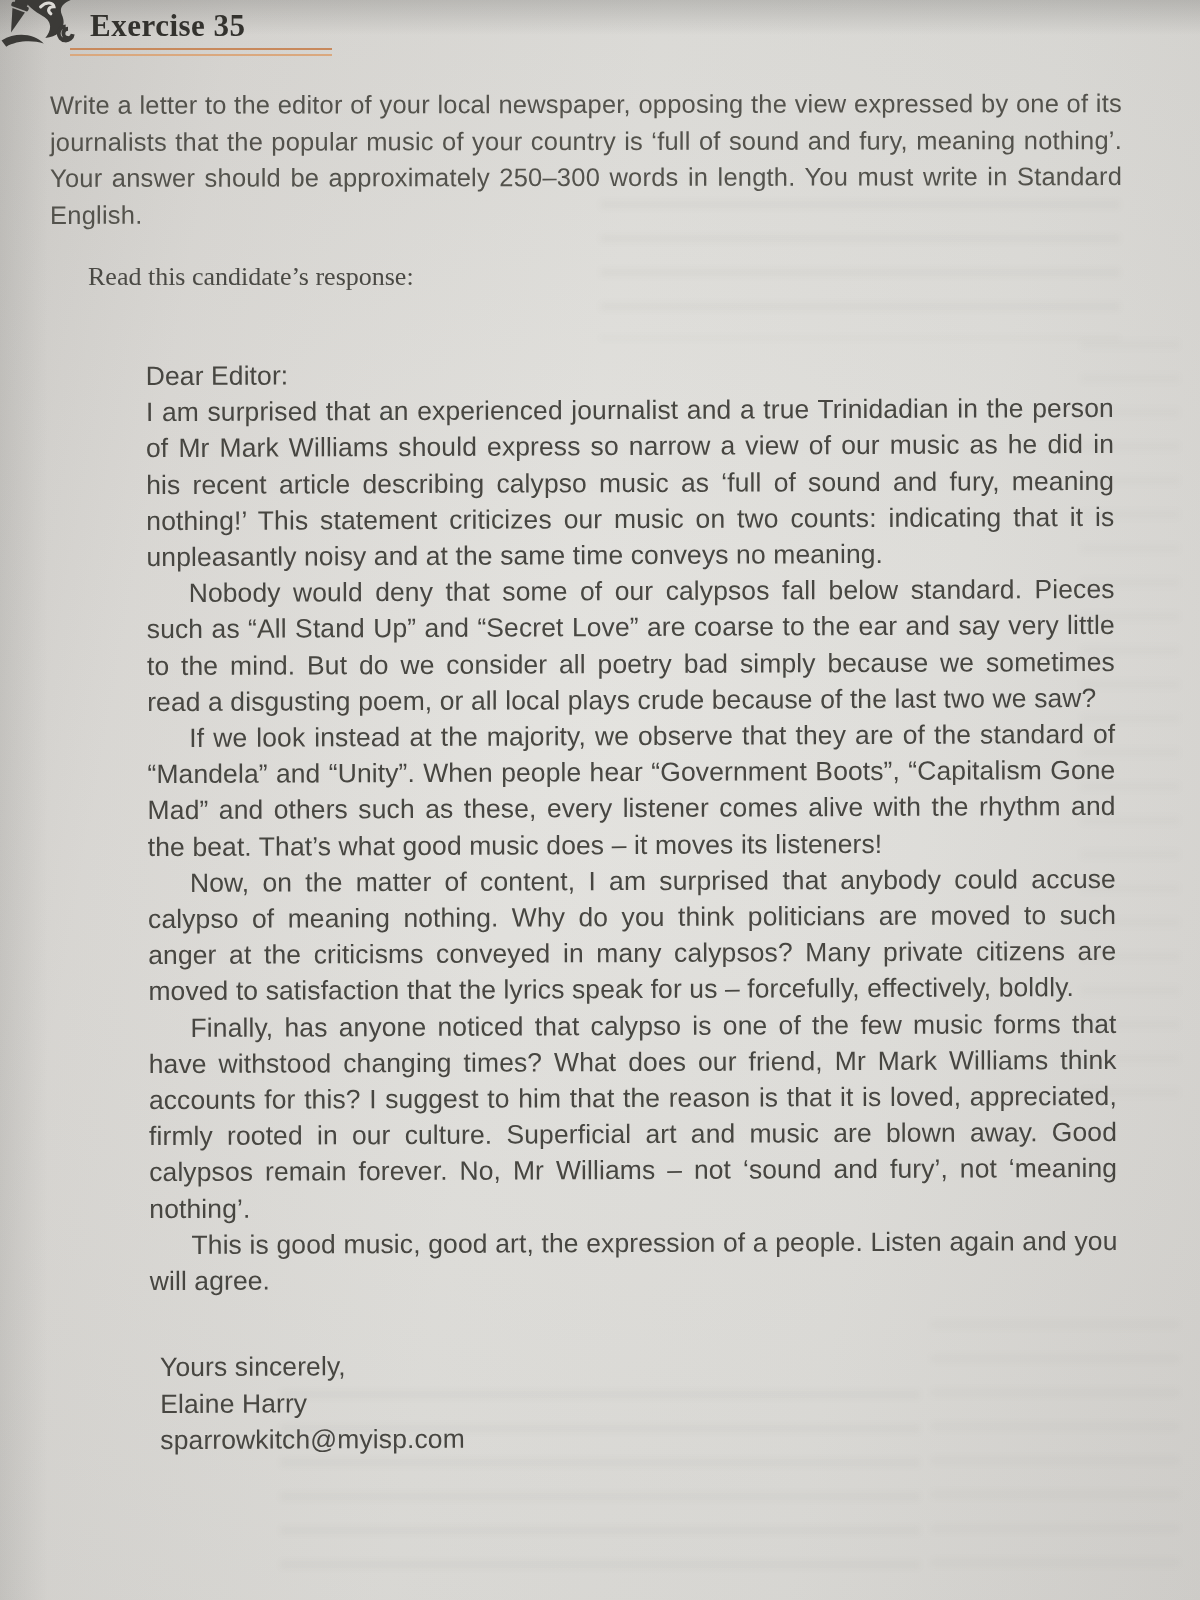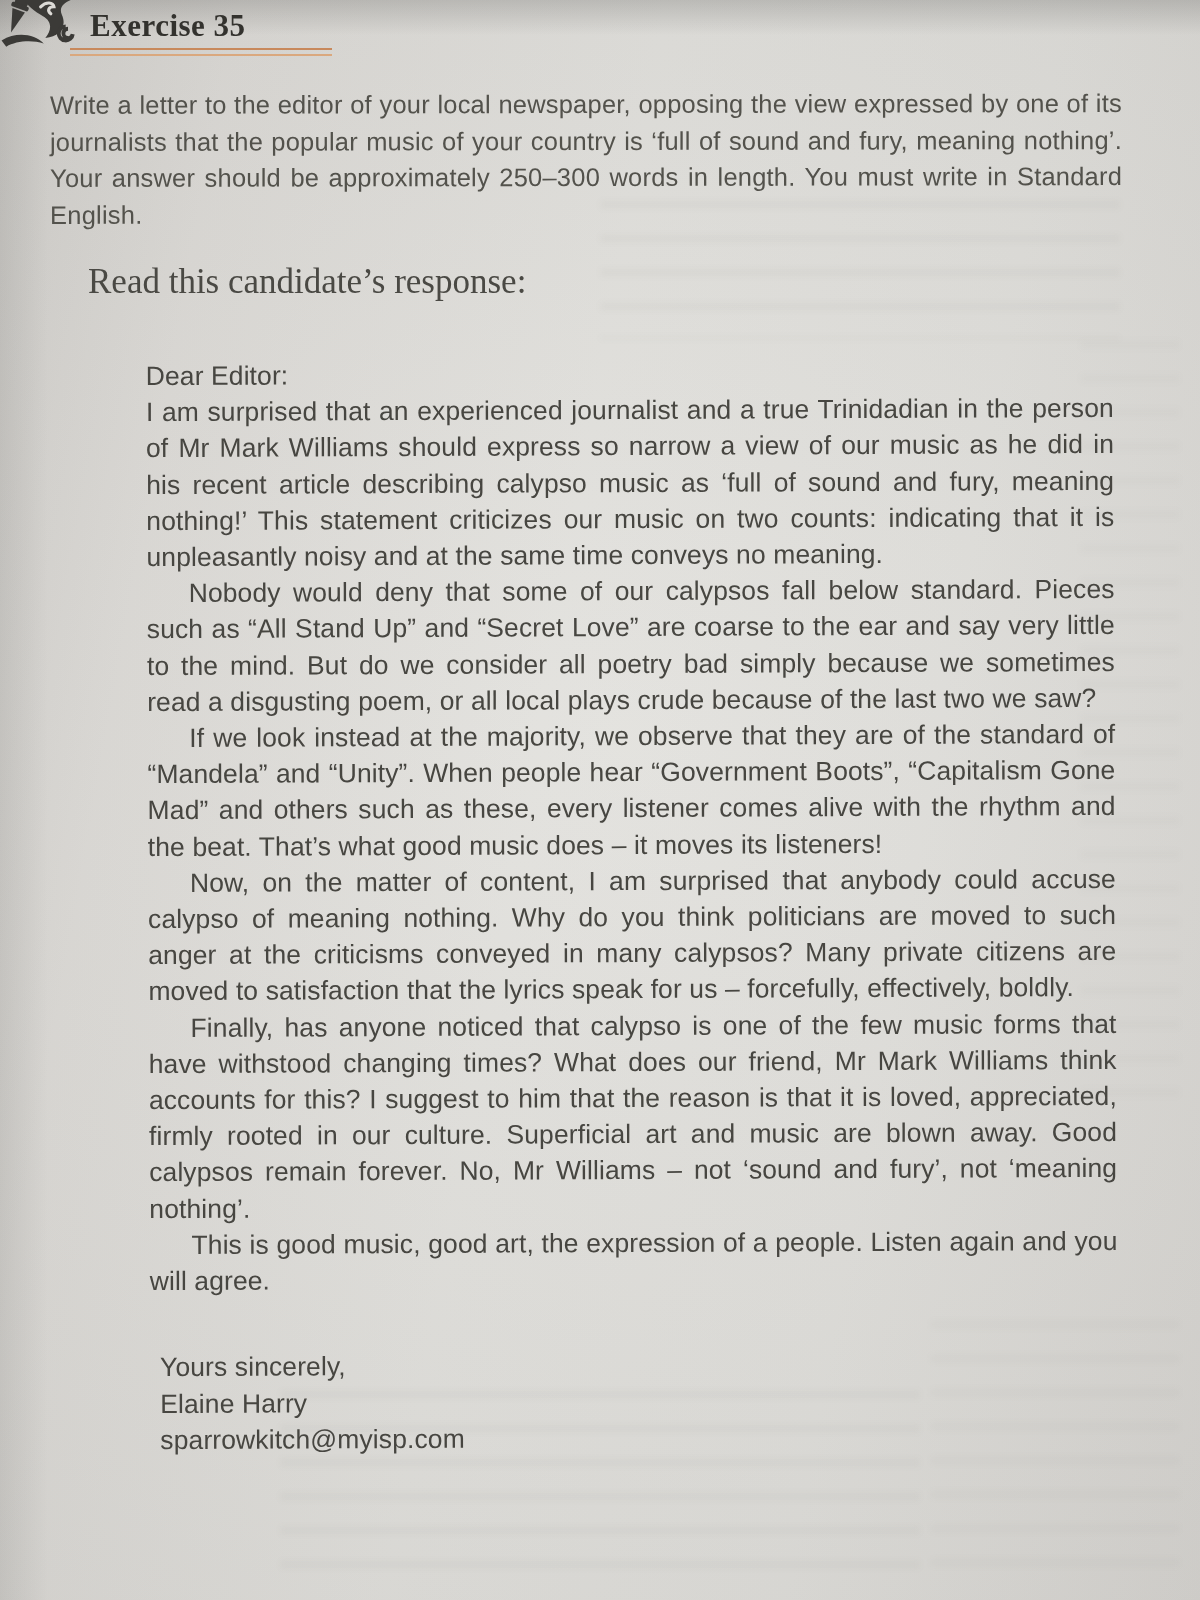--- a/index.html
+++ b/index.html
@@ -27,21 +27,21 @@
     position:absolute;left:70px;top:48px;width:262px;height:4px;
     border-top:2px solid #c8895c;border-bottom:2px solid #daa87e;background:transparent;
   }
   .prompt{
     position:absolute;left:50px;top:86px;width:1072px;margin:0;
     font-size:25.5px;line-height:36.5px;text-align:justify;color:#53524c;
     letter-spacing:.2px;transform:rotate(-0.1deg);
   }
   .read-line{
     position:absolute;left:88px;top:262px;margin:0;
-    font-family:"Liberation Serif",serif;font-size:35px;color:#4a4944;
+    font-family:"Liberation Serif",serif;font-size:26px;color:#4a4944;
   }
   .letter{
     position:absolute;left:148px;top:356px;width:968px;
     font-size:26.5px;line-height:36.2px;text-align:justify;
     color:#474641;letter-spacing:.1px;transform:rotate(-0.25deg);
   }
   .letter p{margin:0;}
   .letter p.indent{text-indent:42px;}
   .signature{margin-top:50px;margin-left:10px;text-align:left;}
   .signature p{margin:0;line-height:36.5px;}

